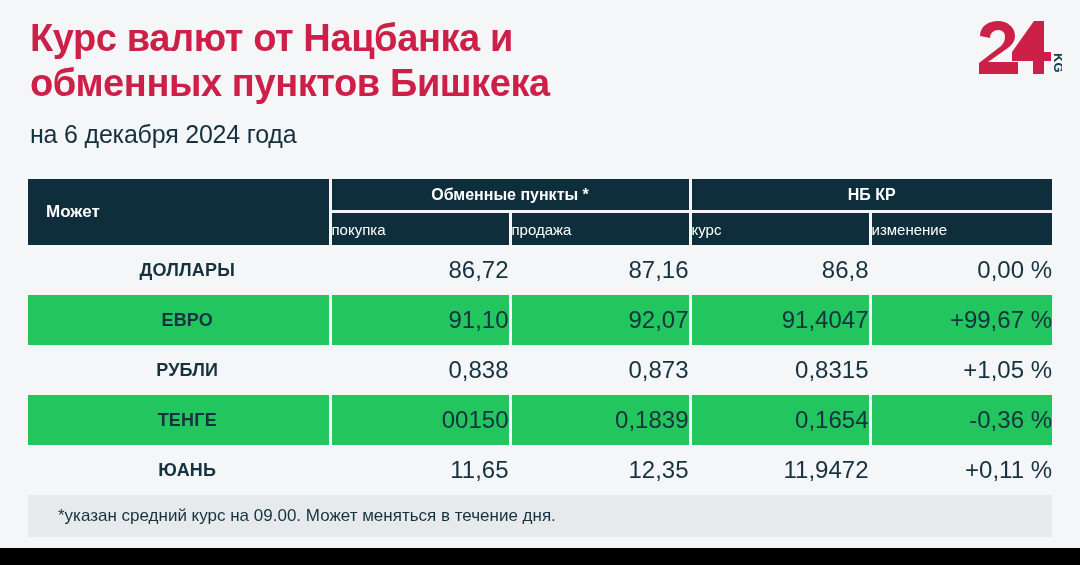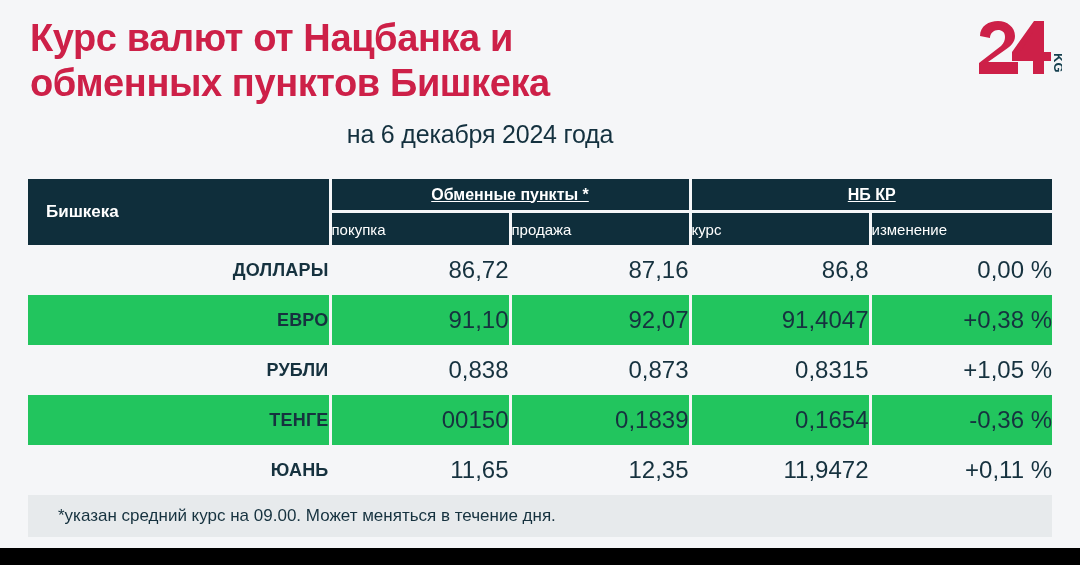--- a/index.html
+++ b/index.html
@@ -36,21 +36,20 @@
     letter-spacing: -0.4px;
     margin: 0;
     white-space: pre-line;
   }
   .subtitle {
     color: #14313f;
     font-size: 25px;
     font-weight: normal;
     margin: 14px 0 0 0;
     letter-spacing: -0.2px;
-    text-align: center;
   }
   
   .logo {
     position: absolute;
     right: 18px;
     top: 20px;
     width: 86px;
     height: 56px;
   }
   .logo svg { display: block; }
@@ -80,21 +79,20 @@
     border: 0;
   }
   th.grp-top {
     height: 31px;
     font-size: 16px;
     font-weight: bold;
     text-align: center;
     border-left: 3px solid #f5f6f8;
     border-bottom: 3px solid #f5f6f8;
     vertical-align: middle;
-    text-decoration: underline;
   }
   th.sub {
     height: 32px;
     font-size: 15px;
     font-weight: normal;
     text-align: left;
     border-left: 3px solid #f5f6f8;
     vertical-align: middle;
   }
   th.cur-head {
@@ -108,21 +106,21 @@
     height: 50px;
     font-size: 24px;
     color: #16323f;
     text-align: right;
     vertical-align: middle;
     border-left: 3px solid #f5f6f8;
     padding: 0;
     font-weight: normal;
   }
   tbody td.cur {
-    text-align: right;
+    text-align: center;
     padding-left: 18px;
     font-size: 18px;
     font-weight: bold;
     letter-spacing: 0.2px;
     border-left: 0;
   }
   tbody tr.odd  td { background: #f5f6f8; }
   tbody tr.even td { background: #22c55e; }
 
   tfoot td.note {
@@ -172,21 +170,21 @@
     <table class="rates">
       <colgroup>
         <col class="c-cur">
           <col class="c-buy">
           <col class="c-sell">
           <col class="c-rate">
           <col class="c-chg">
       </colgroup>
       <thead>
         <tr>
-          <th class="cur-head" rowspan="2">Бишкека</th>
+          <th class="cur-head" rowspan="2">Может</th>
           <th class="grp-top" colspan="2">Обменные пункты *</th>
           <th class="grp-top" colspan="2">НБ КР</th>
         </tr>
         <tr>
           <th class="sub">покупка</th>
           <th class="sub">продажа</th>
           <th class="sub">курс</th>
           <th class="sub">изменение</th>
         </tr>
       </thead>
@@ -196,21 +194,21 @@
           <td>86,72</td>
           <td>87,16</td>
           <td>86,8</td>
           <td>0,00 %</td>
         </tr>
         <tr class="even">
           <td class="cur">ЕВРО</td>
           <td>91,10</td>
           <td>92,07</td>
           <td>91,4047</td>
-          <td>+0,38 %</td>
+          <td>+99,67 %</td>
         </tr>
         <tr class="odd">
           <td class="cur">РУБЛИ</td>
           <td>0,838</td>
           <td>0,873</td>
           <td>0,8315</td>
           <td>+1,05 %</td>
         </tr>
         <tr class="even">
           <td class="cur">ТЕНГЕ</td>

